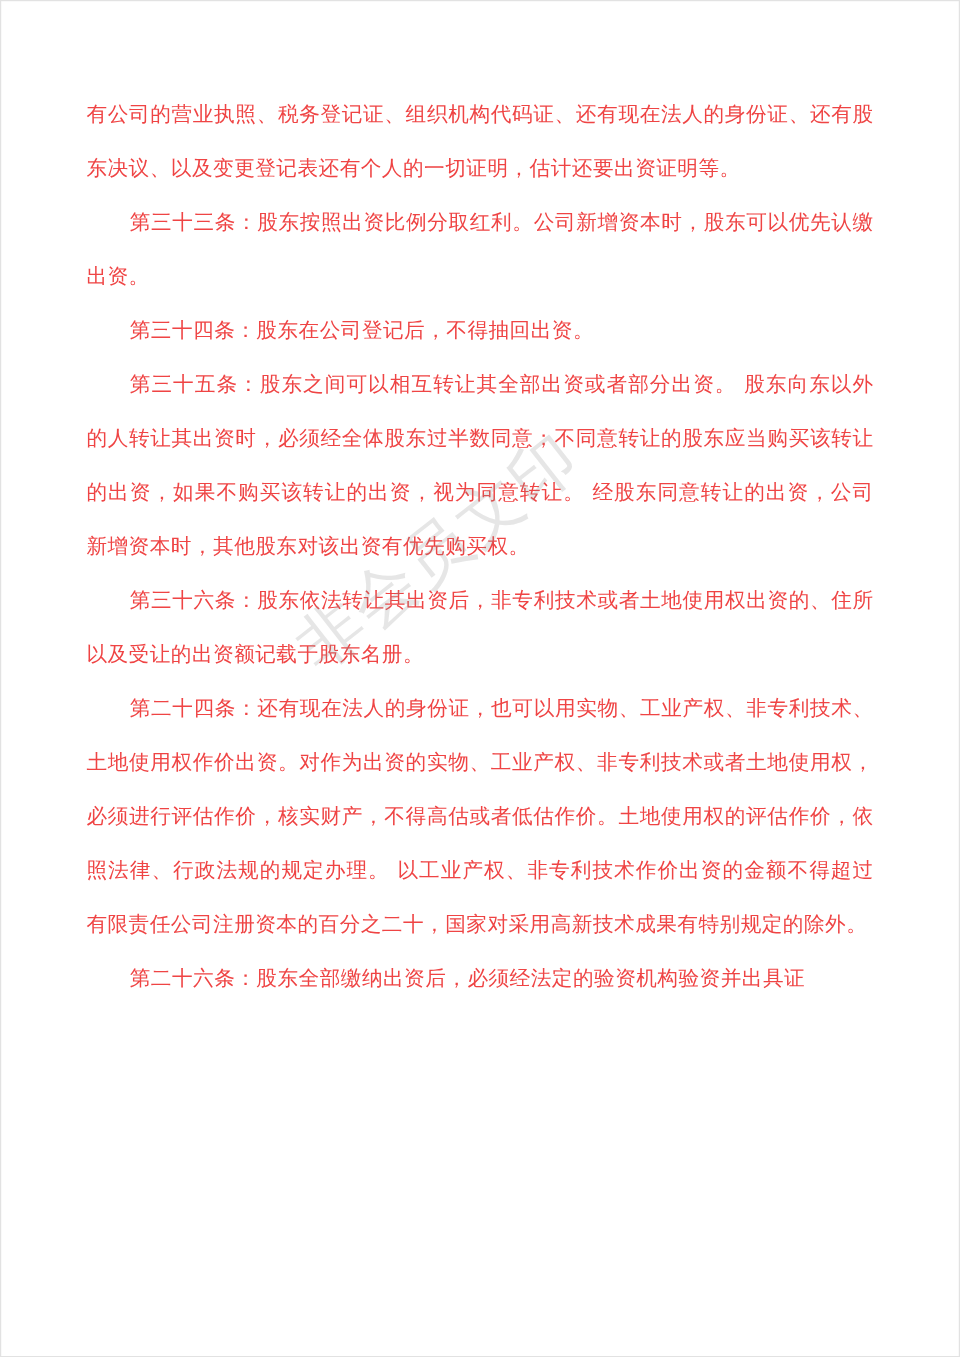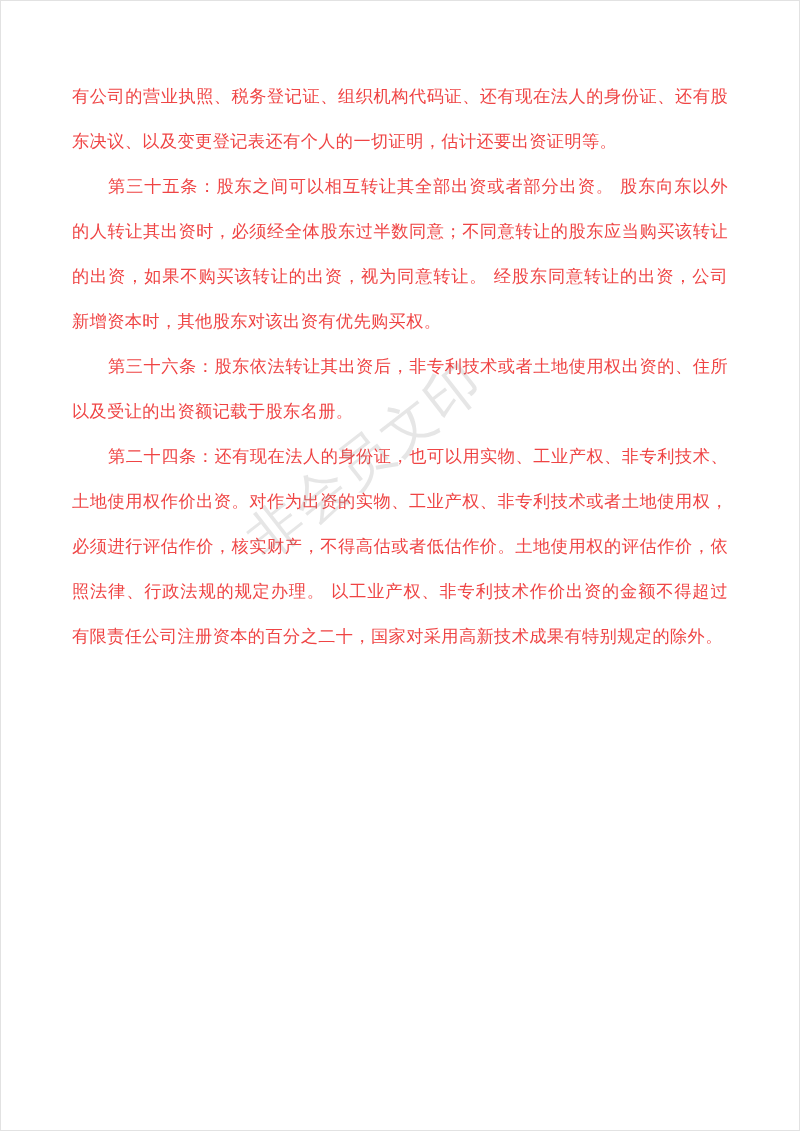--- a/index.html
+++ b/index.html
@@ -75,18 +75,21 @@
 <div class="page">
 
   <div class="page-border"></div>
 
   <div class="watermark">
     <div class="watermark-text">非会员文印</div>
   </div>
 
   <div class="content">
     <p class="para">有公司的营业执照、税务登记证、组织机构代码证、还有现在法人的身份证、还有股东决议、以及变更登记表还有个人的一切证明，估计还要出资证明等。</p>
+    <p class="para indent">第三十三条：股东按照出资比例分取红利。公司新增资本时，股东可以优先认缴出资。</p>
+    <p class="para indent">第三十四条：股东在公司登记后，不得抽回出资。</p>
     <p class="para indent">第三十五条：股东之间可以相互转让其全部出资或者部分出资。 股东向东以外的人转让其出资时，必须经全体股东过半数同意；不同意转让的股东应当购买该转让的出资，如果不购买该转让的出资，视为同意转让。 经股东同意转让的出资，公司新增资本时，其他股东对该出资有优先购买权。</p>
     <p class="para indent">第三十六条：股东依法转让其出资后，非专利技术或者土地使用权出资的、住所以及受让的出资额记载于股东名册。</p>
     <p class="para indent">第二十四条：还有现在法人的身份证，也可以用实物、工业产权、非专利技术、土地使用权作价出资。对作为出资的实物、工业产权、非专利技术或者土地使用权，必须进行评估作价，核实财产，不得高估或者低估作价。土地使用权的评估作价，依照法律、行政法规的规定办理。 以工业产权、非专利技术作价出资的金额不得超过有限责任公司注册资本的百分之二十，国家对采用高新技术成果有特别规定的除外。</p>
+    <p class="para indent">第二十六条：股东全部缴纳出资后，必须经法定的验资机构验资并出具证</p>
   </div>
 
 </div>
 
 </body></html>

